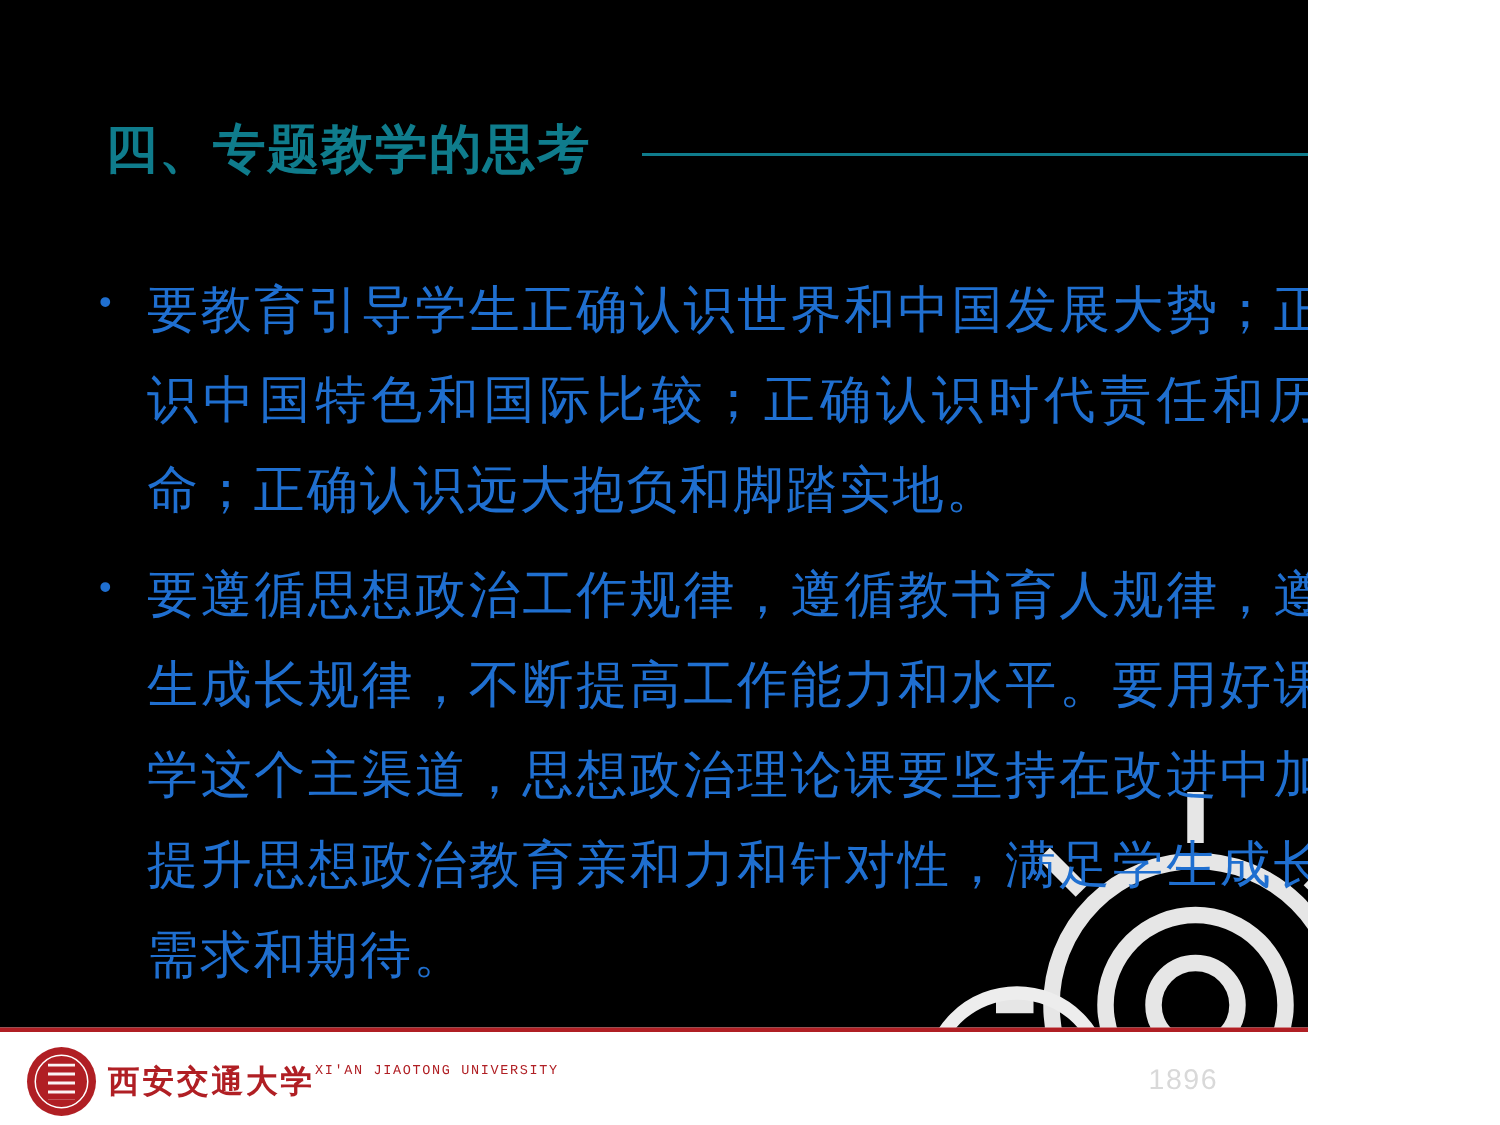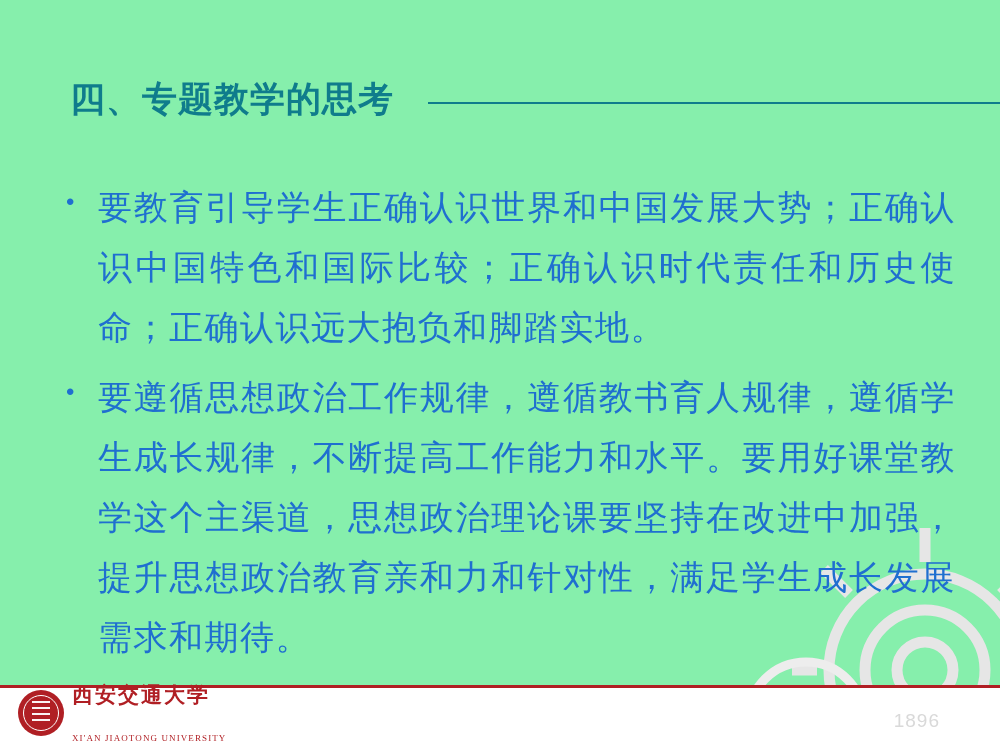--- a/index.html
+++ b/index.html
@@ -8,23 +8,23 @@
   }
   body {
     width: 1000px;
     height: 750px;
     background: #ffffff;
     font-family: "Liberation Sans", sans-serif;
     overflow: hidden;
   }
   .slide {
     position: relative;
-    width: 1000px;
+    width: 872px;
     height: 750px;
-    background: #86efac;
+    background: #000000;
     overflow: hidden;
   }
 
   
   .gear-wm {
     position: absolute;
     right: -40px;
     bottom: -30px;
     width: 330px;
     height: 260px;
@@ -144,34 +144,33 @@
     width: 18px; height: 24px;
     background:
       linear-gradient(to bottom, #fff 0 2px, transparent 2px 6px) repeat-y,
       transparent;
     background-size: 18px 6px;
     opacity: .95;
   }
   .logo-text {
     margin-left: 8px;
     display: flex;
-    flex-direction: column;
+    flex-direction: row;
     justify-content: center;
-    gap: 24px;
   }
   .logo-cn {
     font-family: "DejaVu Serif", "Liberation Serif", serif;
     font-size: 21px;
     font-weight: bold;
     color: #b01f24;
     letter-spacing: 2px;
     line-height: 26px;
   }
   .logo-en {
-    font-family: Liberation Serif, serif;
+    font-family: Liberation Mono, monospace;
     font-size: 9px;
     color: #b01f24;
     letter-spacing: 1.1px;
     line-height: 12px;
   }
   .year-badge {
     position: absolute;
     right: 60px;
     bottom: 18px;
     font-family: "Liberation Sans", sans-serif;

